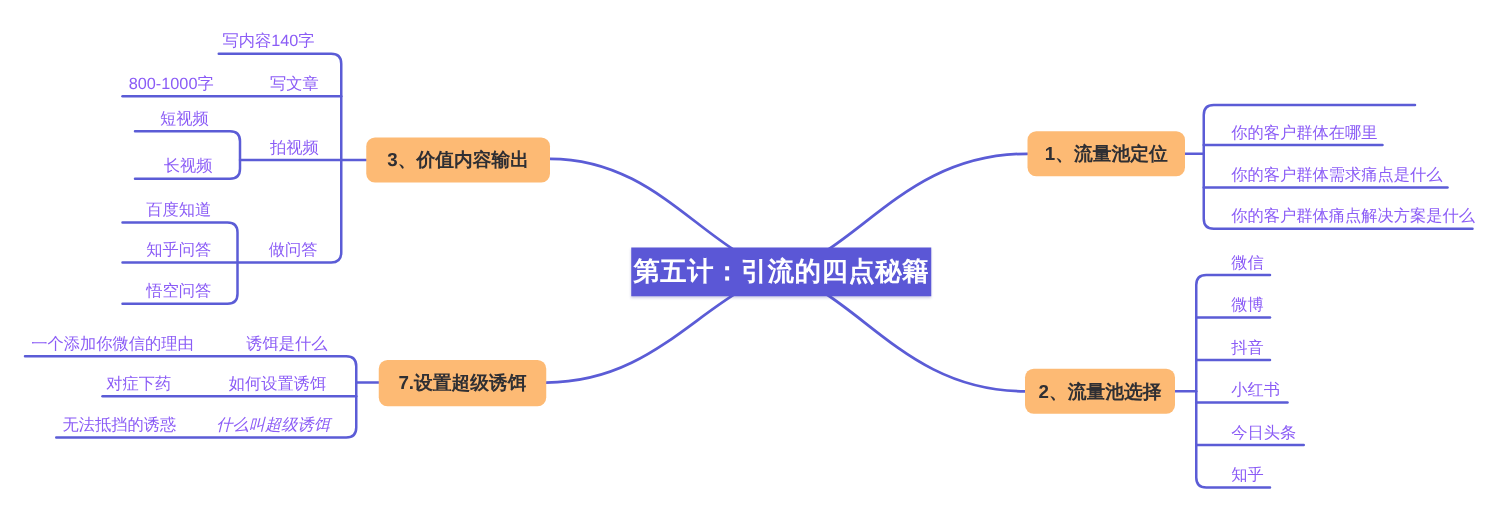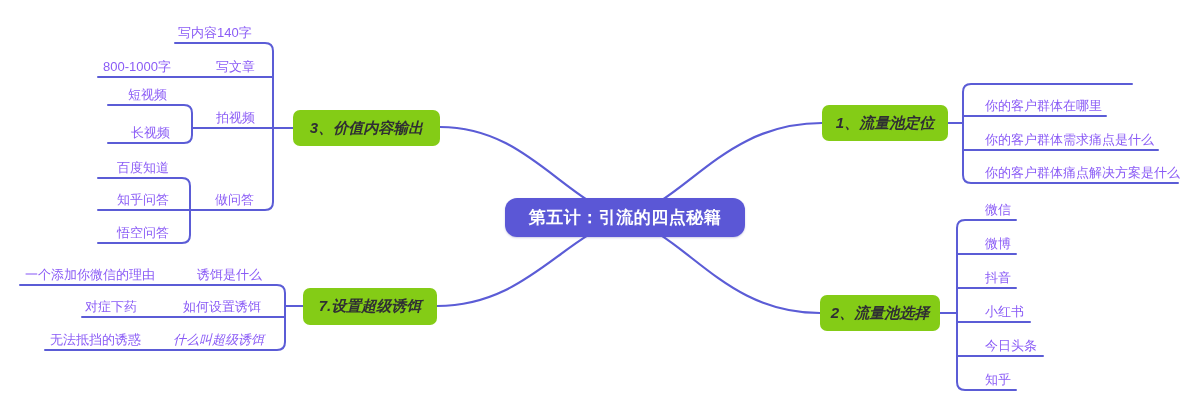--- a/index.html
+++ b/index.html
@@ -3,28 +3,28 @@
 <meta charset="utf-8">
 <style>
   html,body{margin:0;padding:0;background:#ffffff;}
   .stage{
     position:relative;width:1200px;height:412px;background:#ffffff;overflow:hidden;
     font-family:"Liberation Sans","DejaVu Sans",sans-serif;
   }
   .stage svg{position:absolute;left:0;top:0;}
   .central{
     position:absolute;left:505px;top:198px;width:240px;height:39px;
-    background:#5b57d6;border-radius:12px;color:#ffffff;
-    font-size:17px;font-weight:bold;line-height:39px;text-align:center;
+    background:#5b57d6;border-radius:0;color:#ffffff;
+    font-size:21px;font-weight:bold;line-height:39px;text-align:center;
     letter-spacing:0.5px;box-shadow:0 1px 2px rgba(60,60,150,.25);
   }
   .topic{
-    position:absolute;background:#84cc16;border-radius:7px;
+    position:absolute;background:#fdba74;border-radius:7px;
     color:#2f2f33;font-size:15px;font-weight:bold;text-align:center;
-    display:flex;align-items:center;justify-content:center;font-style:italic;
+    display:flex;align-items:center;justify-content:center;
   }
   .leaf{
     position:absolute;height:16px;line-height:16px;font-size:13px;color:#8b5cf6;
     white-space:nowrap;
   }
 </style>
 </head>
 <body>
 
 <div class="stage">

